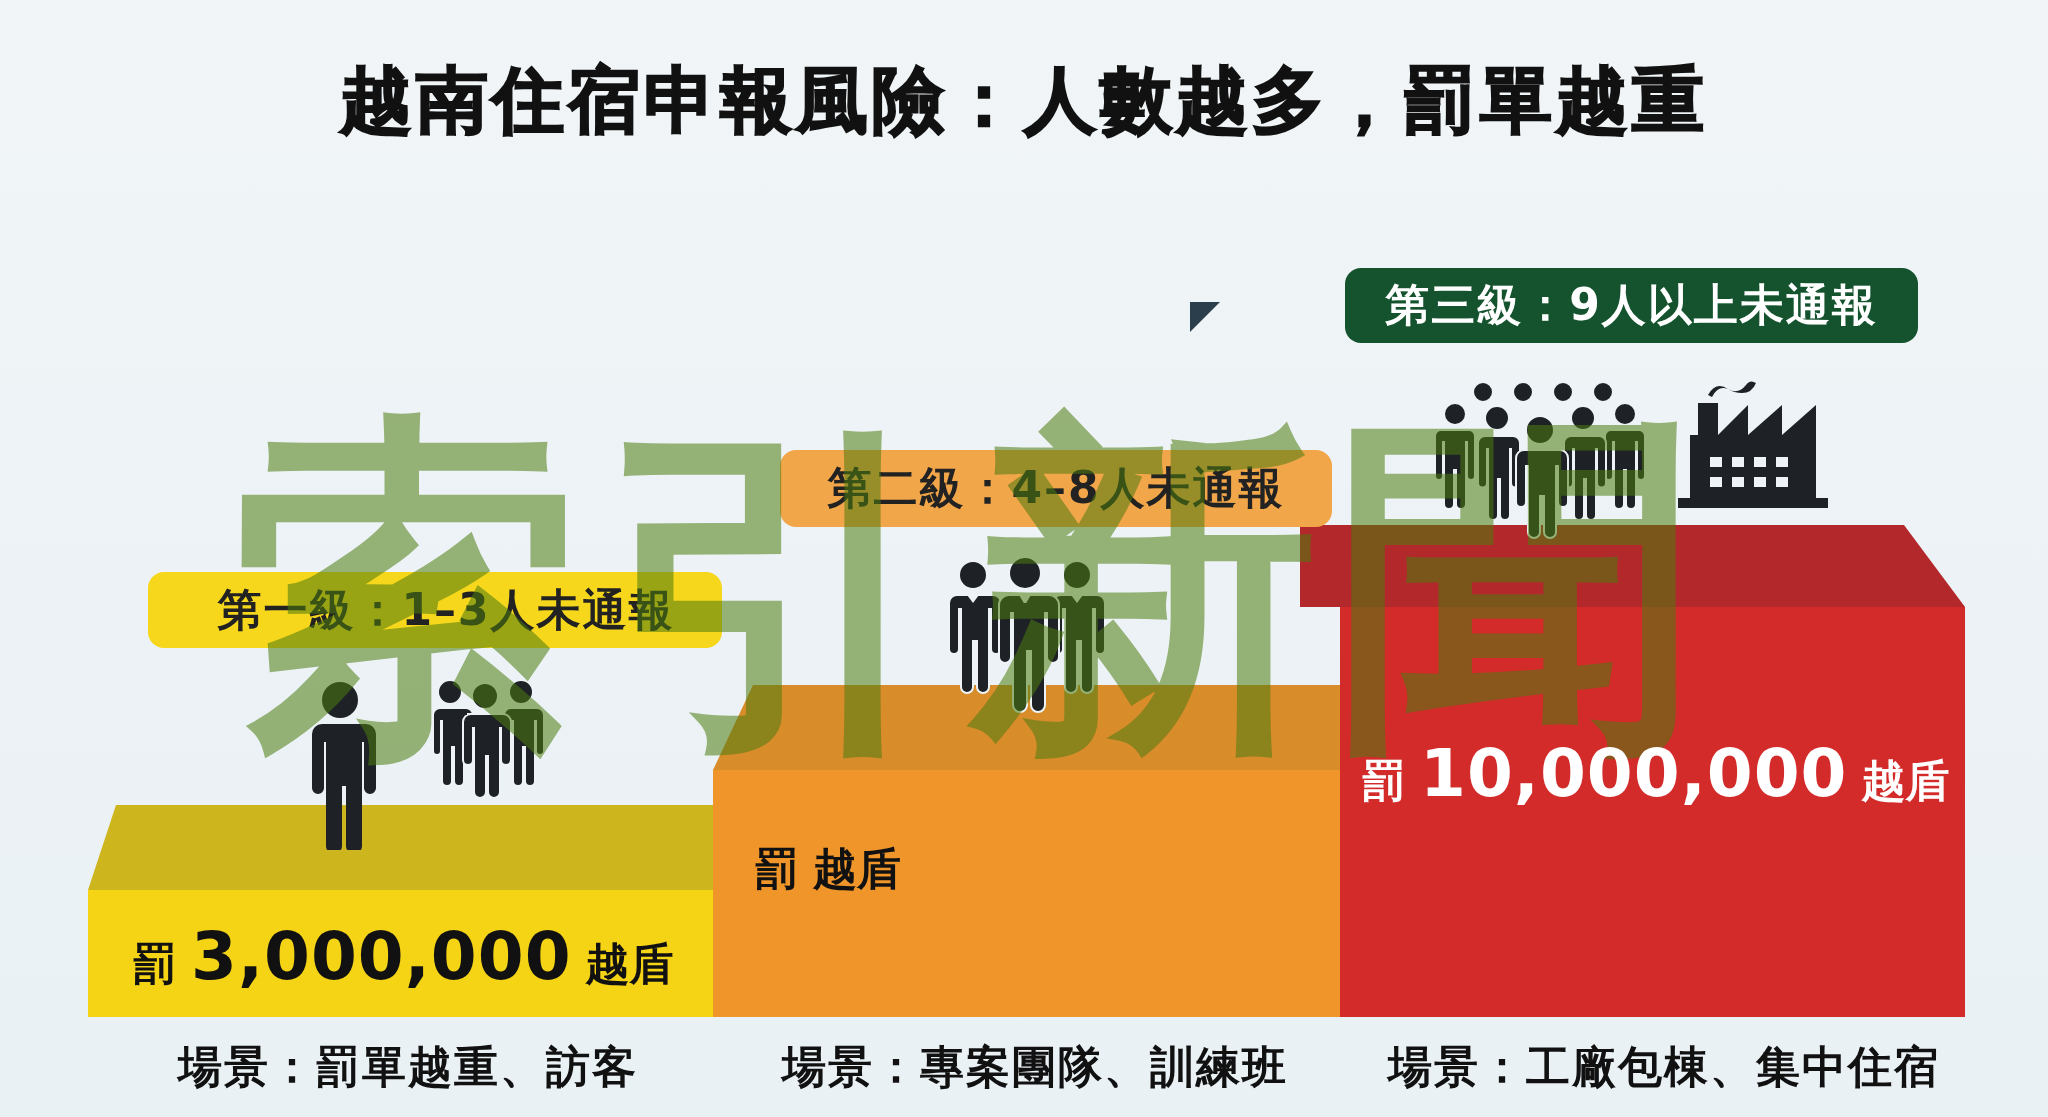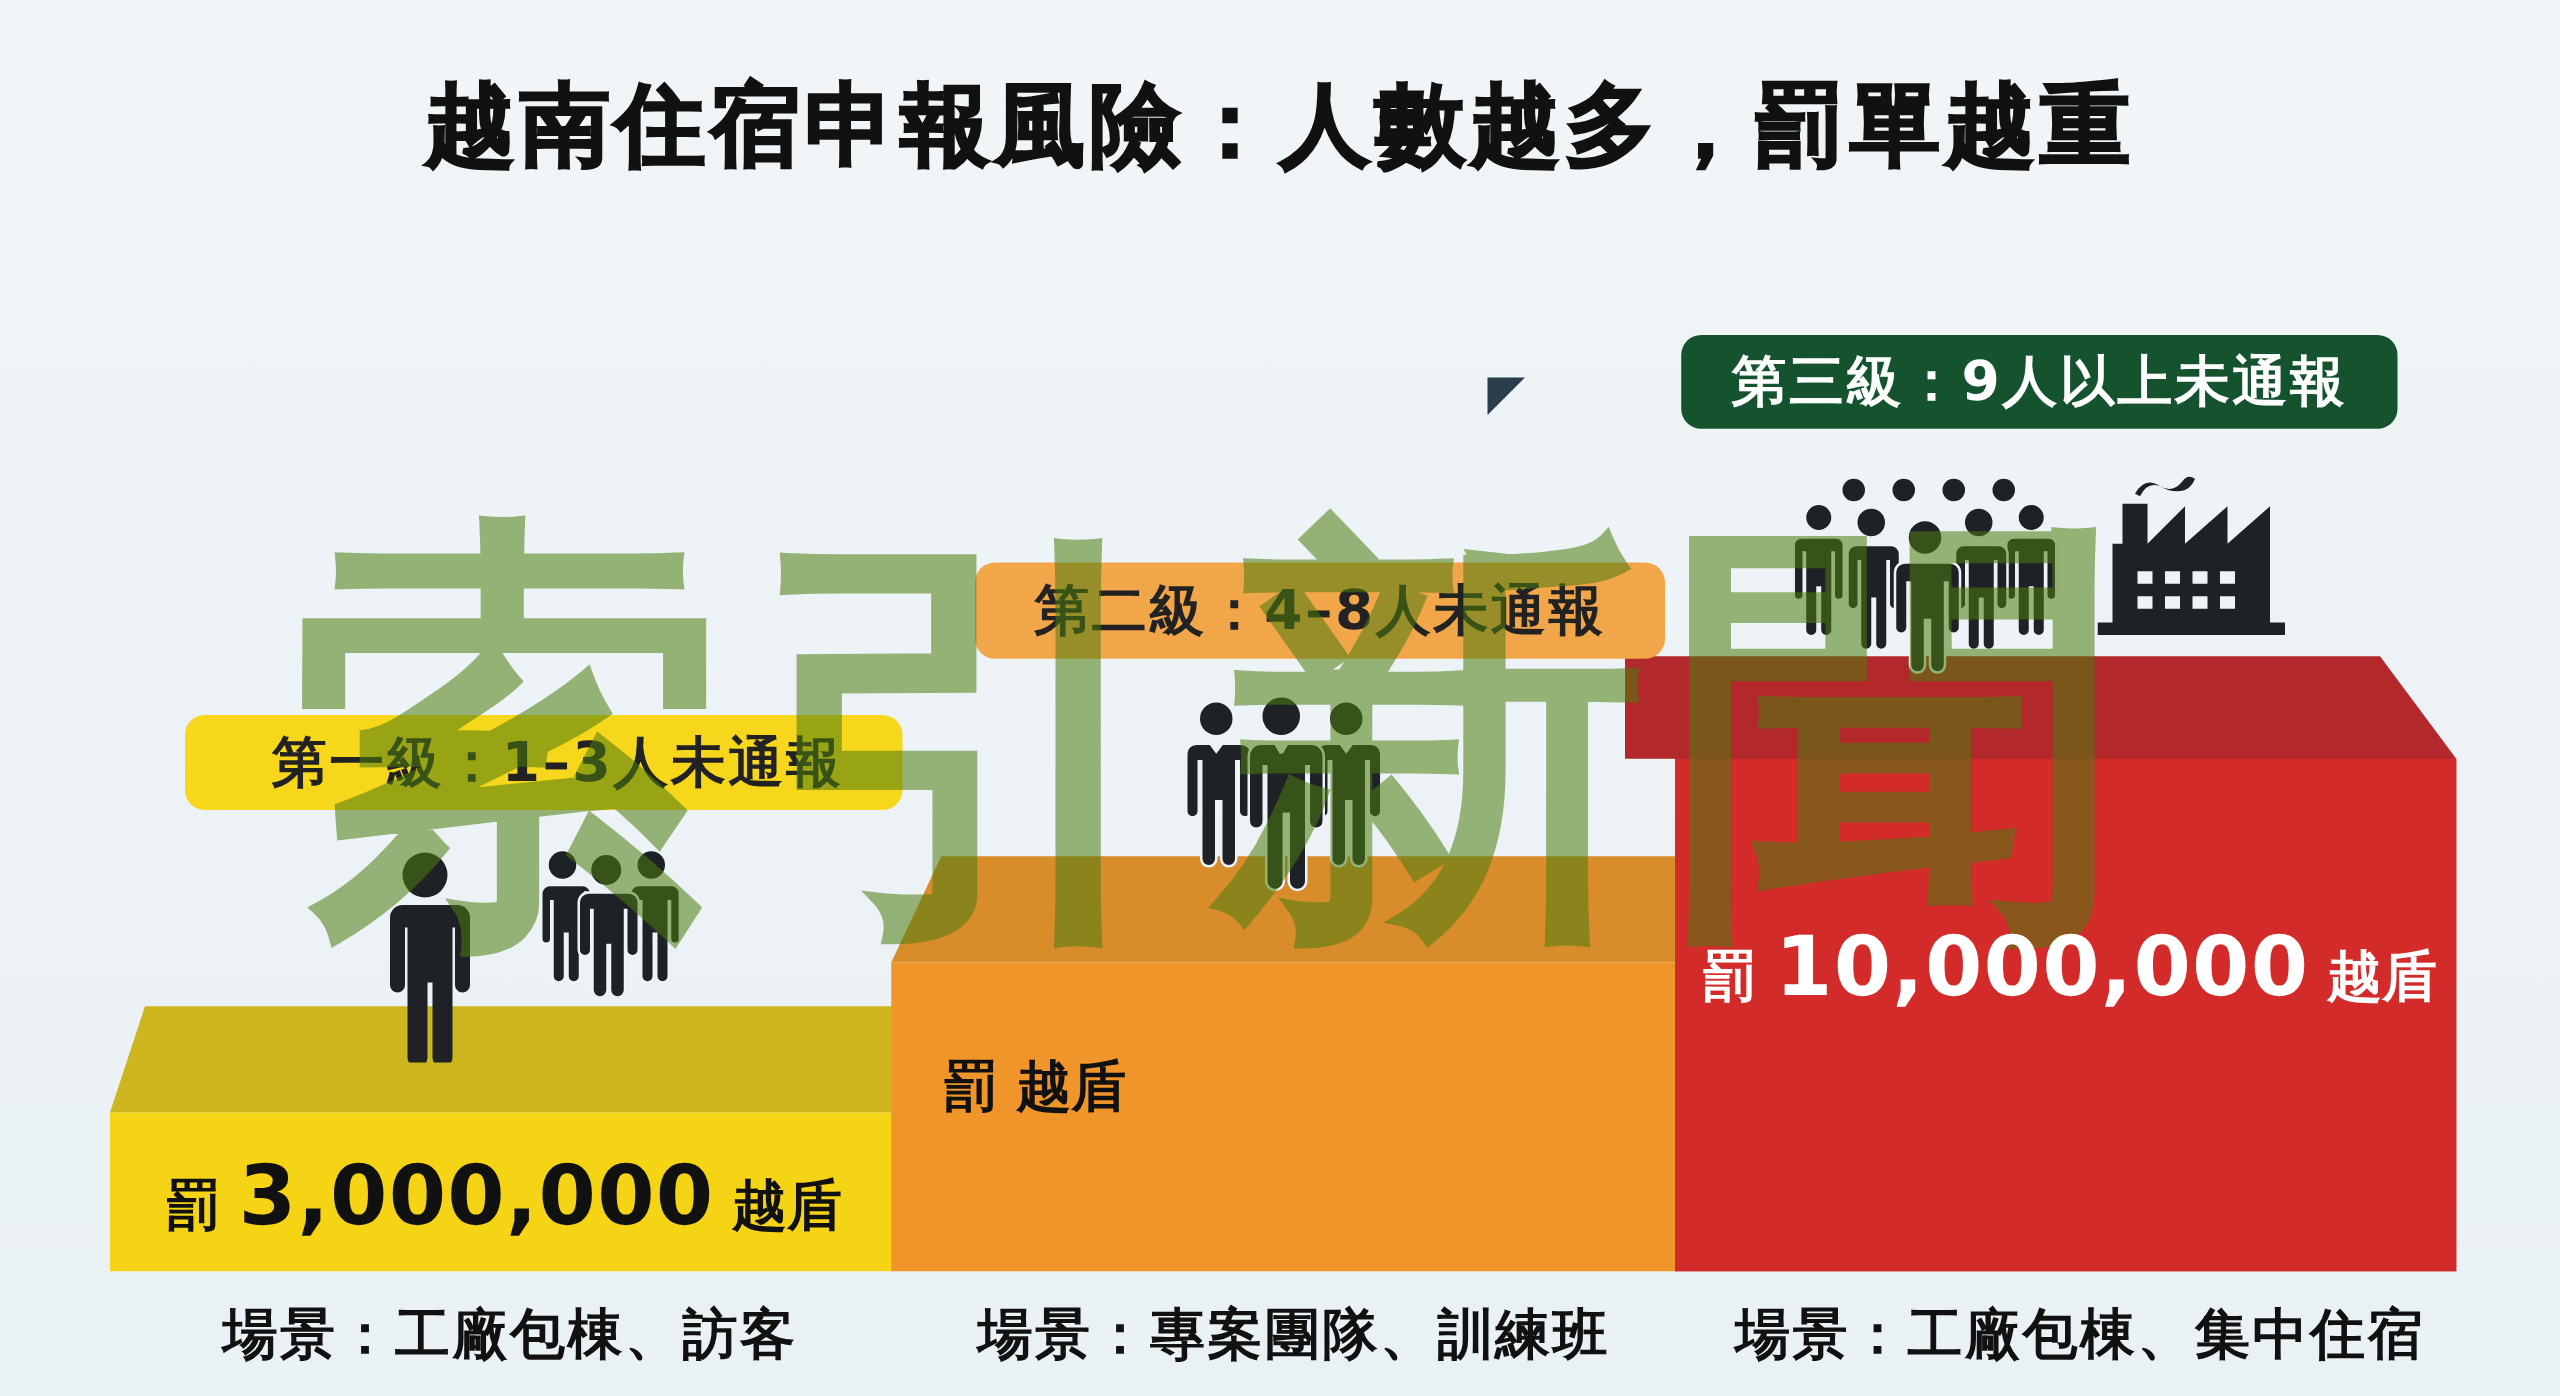--- a/index.html
+++ b/index.html
@@ -182,15 +182,15 @@
   <span class="pre">罰</span>
   <span class="cur">越盾</span>
 </div>
 
 <div class="fine light" style="left:1362px; top:735px;">
   <span class="pre">罰</span>
   <span class="amt">10,000,000</span>
   <span class="cur">越盾</span>
 </div>
 
-<div class="scenario" style="left:178px;">場景：工廠包棟、訪客</div>
+<div class="scenario" style="left:178px;">場景：罰單越重、訪客</div>
 <div class="scenario" style="left:782px;">場景：專案團隊、訓練班</div>
 <div class="scenario" style="left:1388px;">場景：工廠包棟、集中住宿</div>
 
 </body></html>

